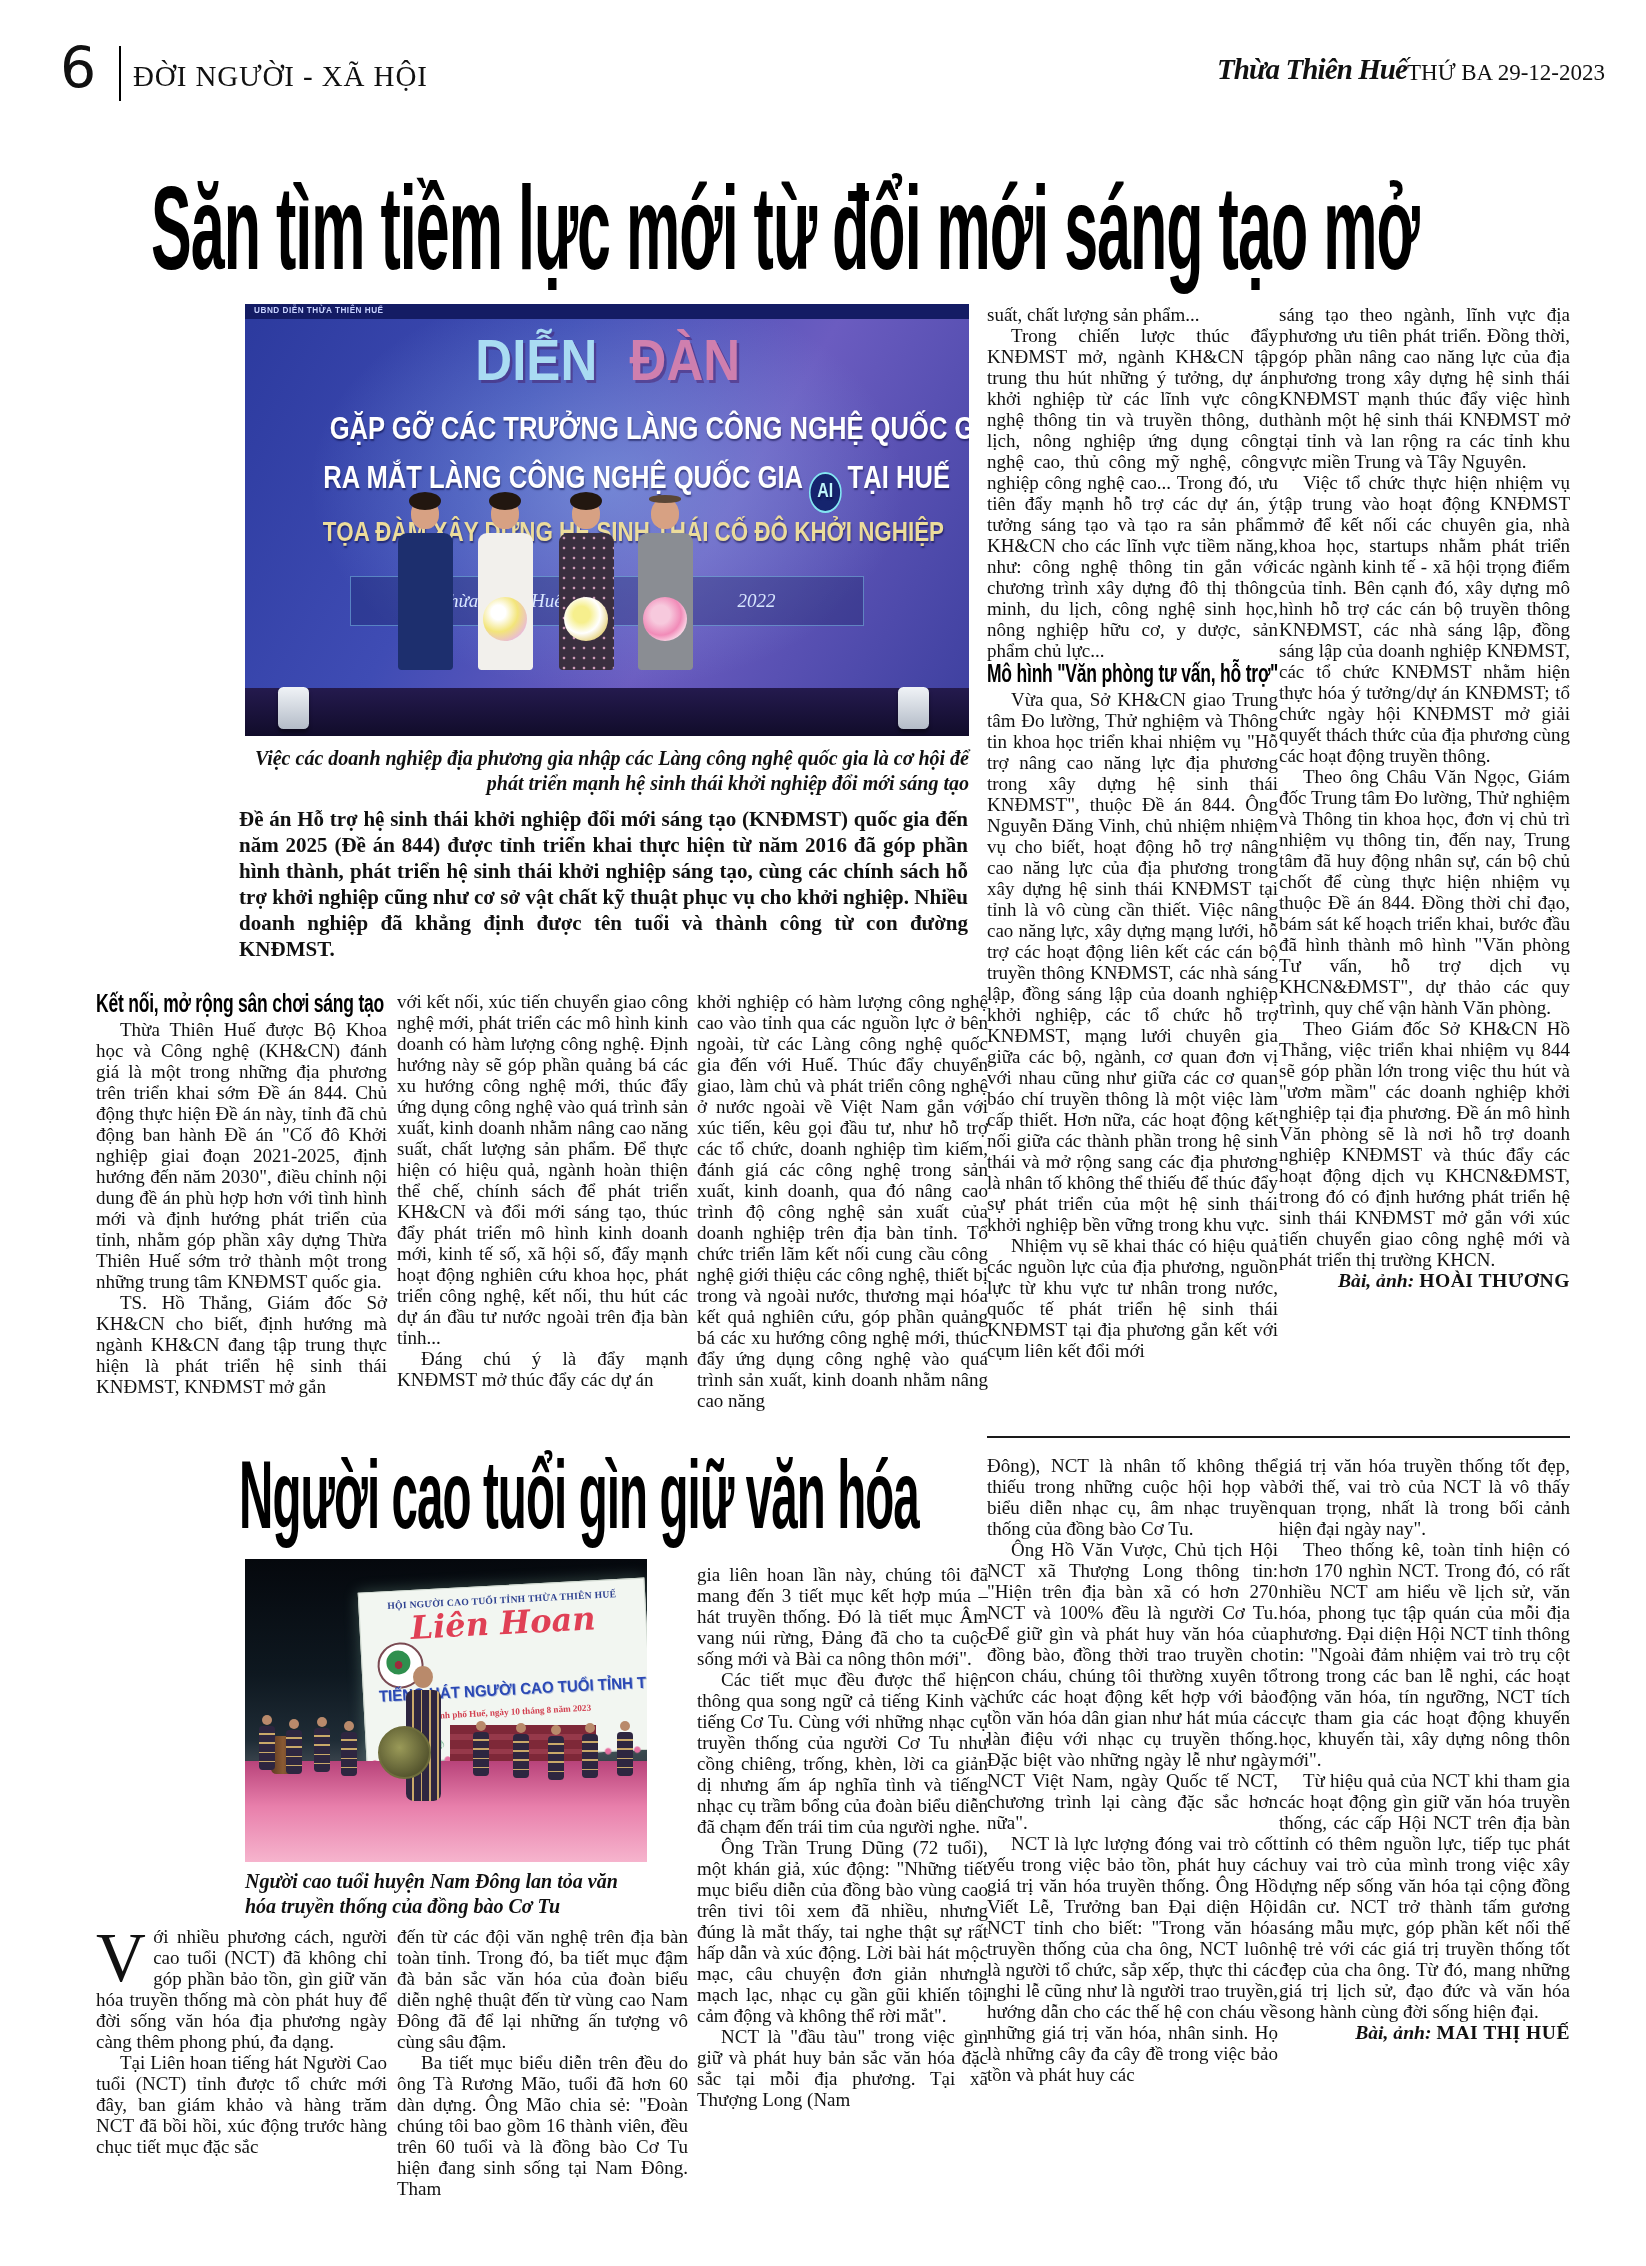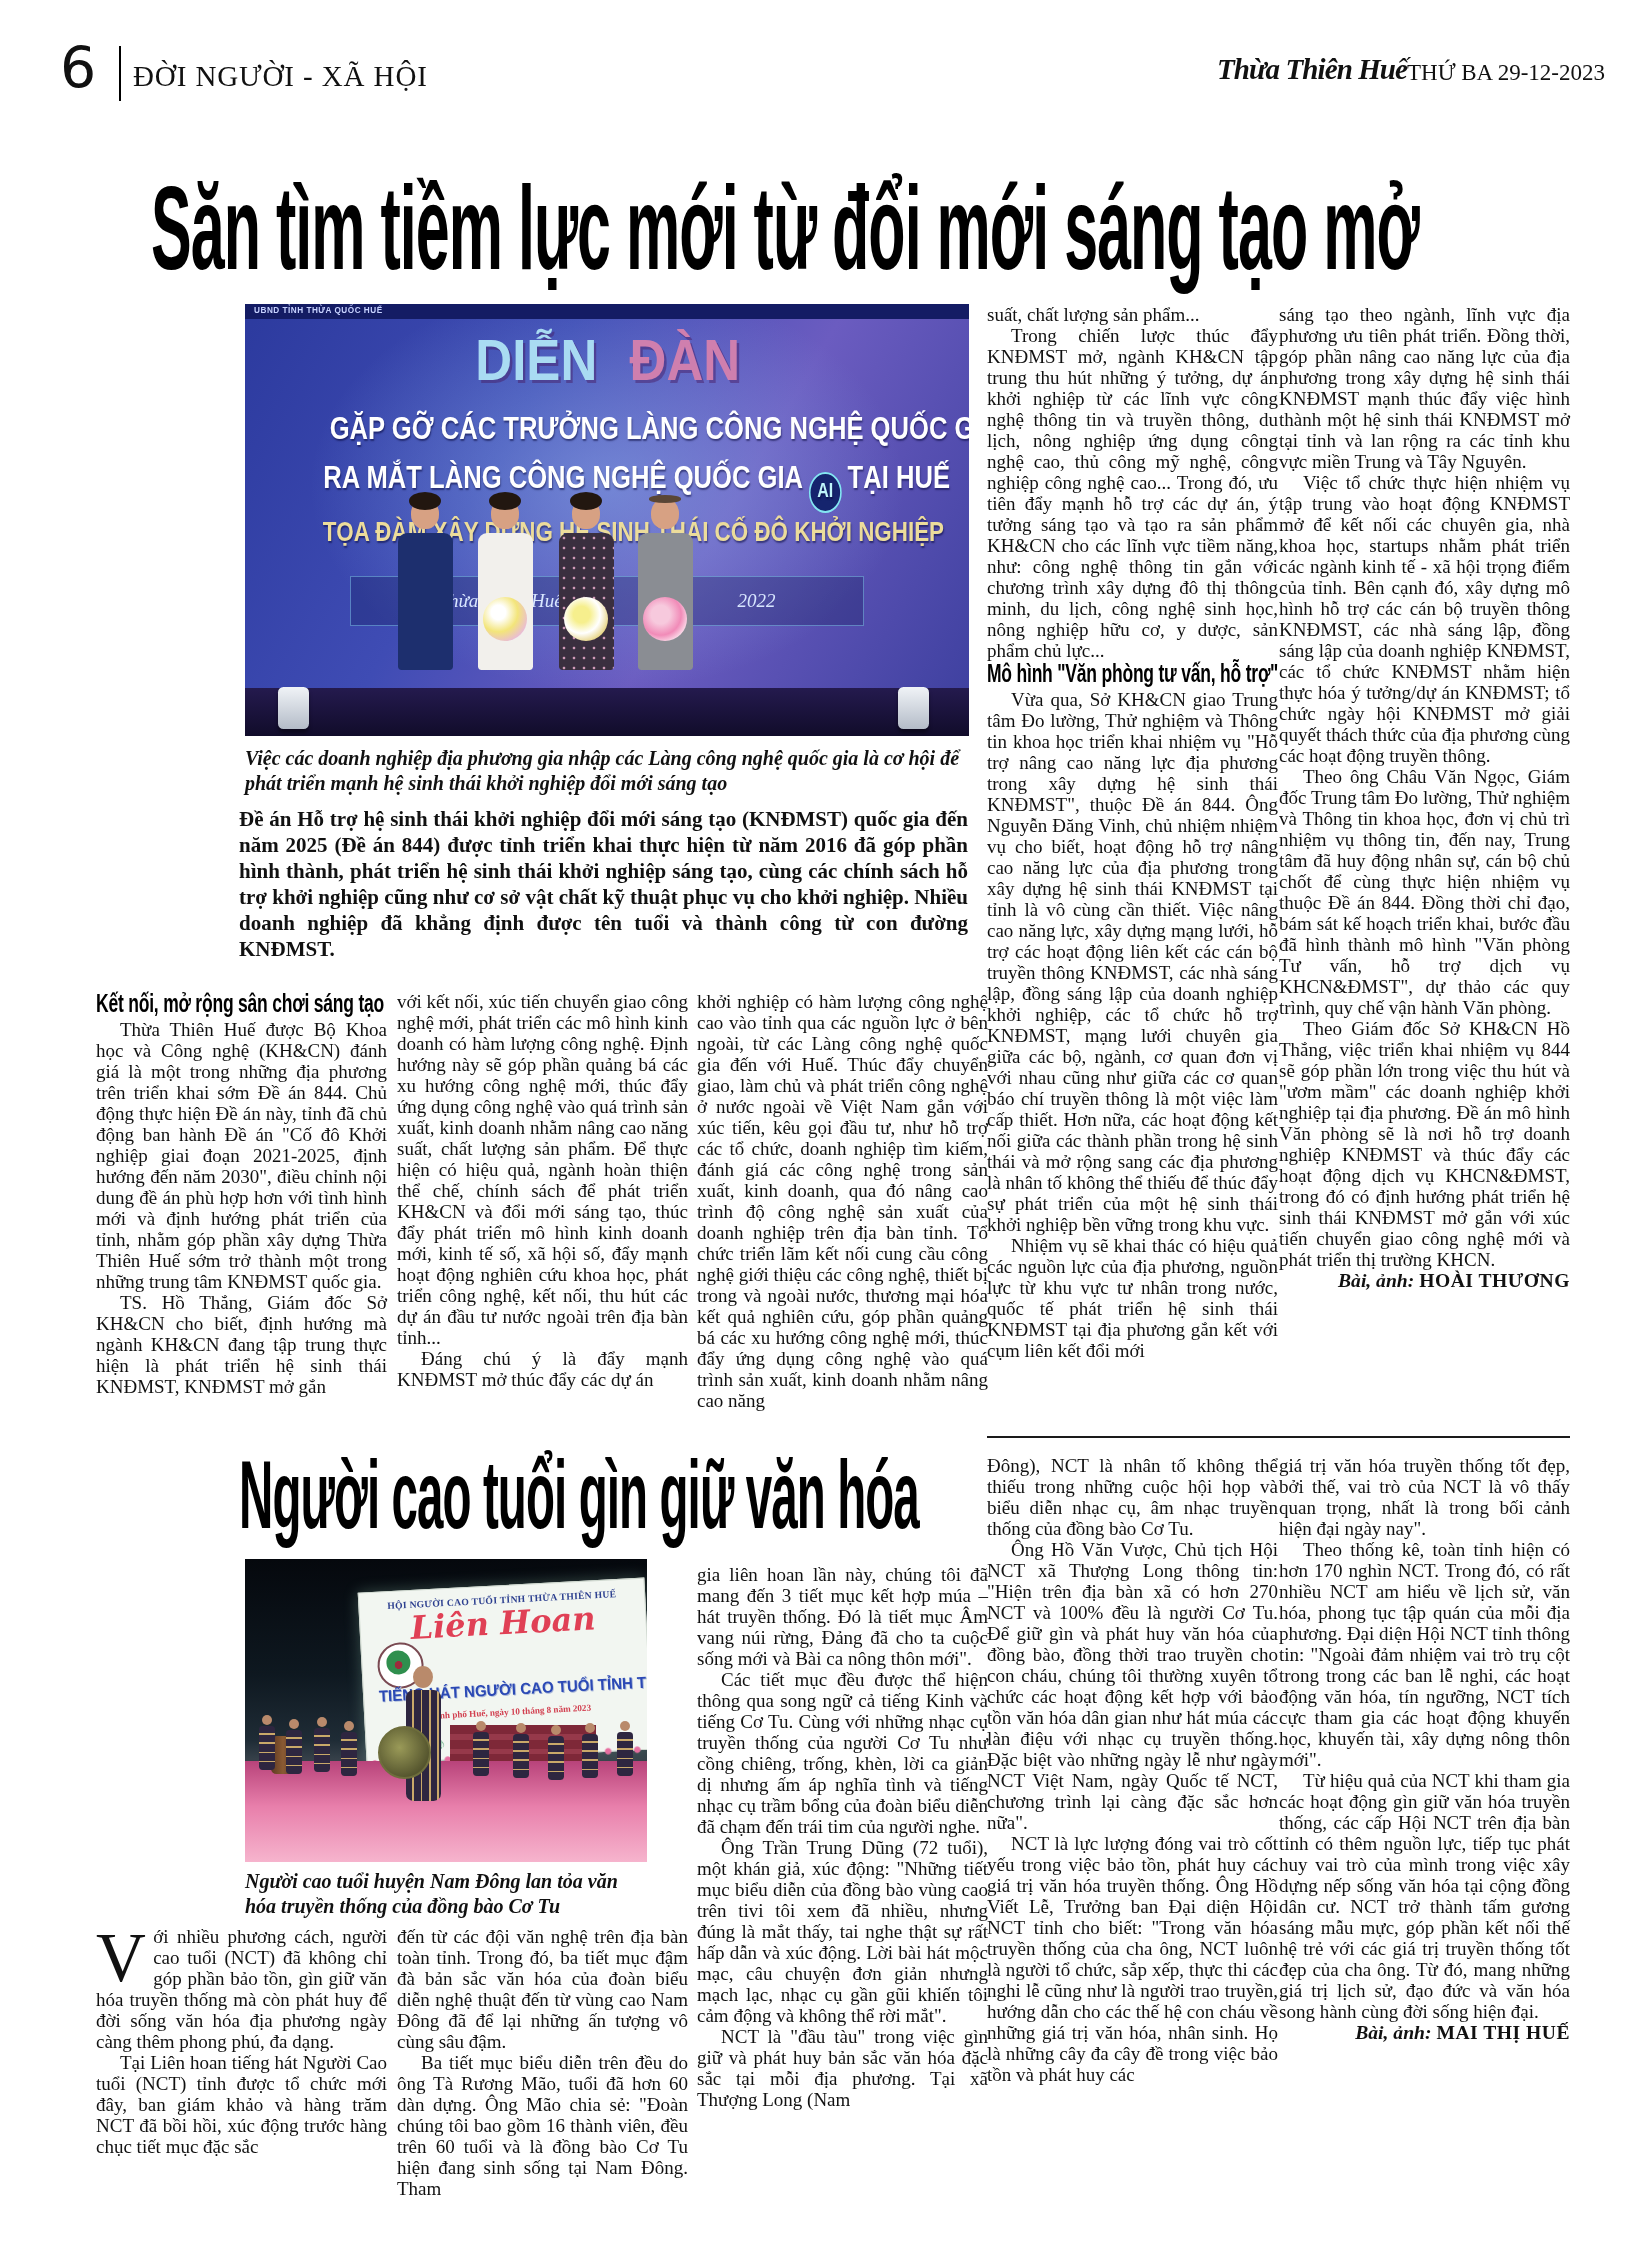--- a/index.html
+++ b/index.html
@@ -38,21 +38,21 @@
   .c3b{left:697px;top:1564px;}
   .c4b{left:987px;top:1455px;}
   .c5b{left:1279px;top:1455px;}
   .byline{text-align:right;margin-top:22px;font-size:19.6px;text-indent:0;}
   .byline .lbl{font-style:italic;font-weight:bold;}
   .byline .nm{font-weight:bold;letter-spacing:0.5px;}
   .story-divider{left:987px;top:1436px;width:583px;height:1.8px;background:#1a1a1a;}
 
   
   .caption{font-size:20px;line-height:25px;font-weight:bold;font-style:italic;}
-  .cap1{left:245px;top:746px;width:724px;}
+  .cap1{left:245px;top:746px;width:724px;text-align:right;}
   .cap2{left:245px;top:1869px;width:402px;}
   .lead{left:239px;top:806px;width:729px;font-size:21px;line-height:26px;font-weight:bold;text-align:justify;}
 
   
   .dropcap{float:left;font-size:69px;line-height:57px;padding:3.7px 7.3px 0 0;font-weight:normal;}
 
   
   .photo1{left:245px;top:304px;width:724px;height:432px;overflow:hidden;
     background:
       radial-gradient(ellipse at 50% 42%, rgba(140,175,235,.55), rgba(0,0,0,0) 58%),
@@ -141,21 +141,21 @@
   <div class="abs section-title">ĐỜI NGƯỜI - XÃ HỘI</div>
   <div class="abs masthead">Thừa Thiên Huế</div>
   <div class="abs issue-date">THỨ BA 29-12-2023</div>
 
   <div class="abs h1-wrap">
     <span class="cond">Săn tìm tiềm lực mới từ đổi mới sáng tạo mở</span>
   </div>
 
   <div class="abs photo1">
     <div class="p1-strip"></div>
-    <div class="p1-watermark">UBND TỈNH THỪA QUỐC HUẾ</div>
+    <div class="p1-watermark">UBND DIỄN THỪA THIÊN HUẾ</div>
     <div class="p1-line p1-title">
       <span class="cond t-a">DIỄN</span><span class="cond t-b">ĐÀN</span>
     </div>
     <div class="p1-line p1-l1">
       <span class="cond">GẶP GỠ CÁC TRƯỞNG LÀNG CÔNG NGHỆ QUỐC GIA,</span>
     </div>
     <div class="p1-line p1-l3">
       <span class="cond">TỌA ĐÀM XÂY DỰNG HỆ SINH THÁI CỐ ĐÔ KHỞI NGHIỆP</span>
     </div>
     <div class="p1-line p1-l2">

